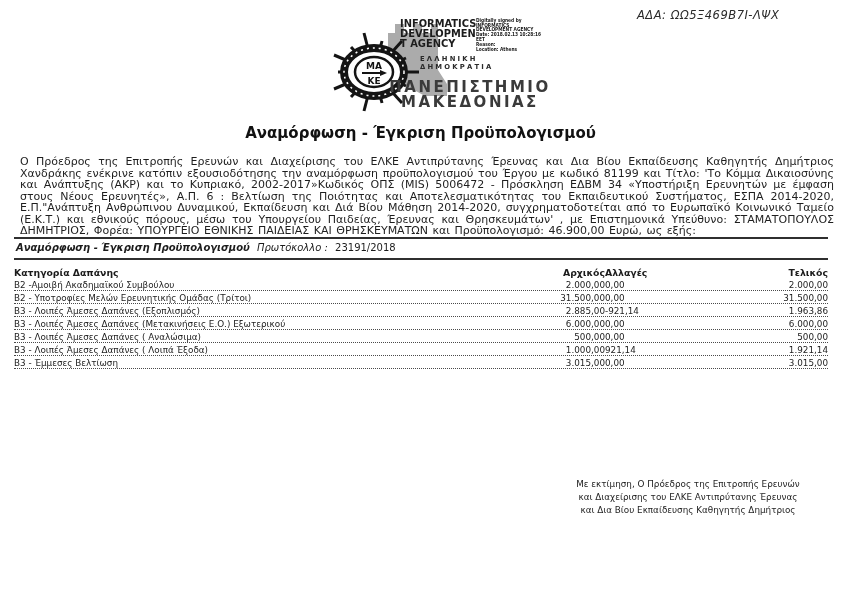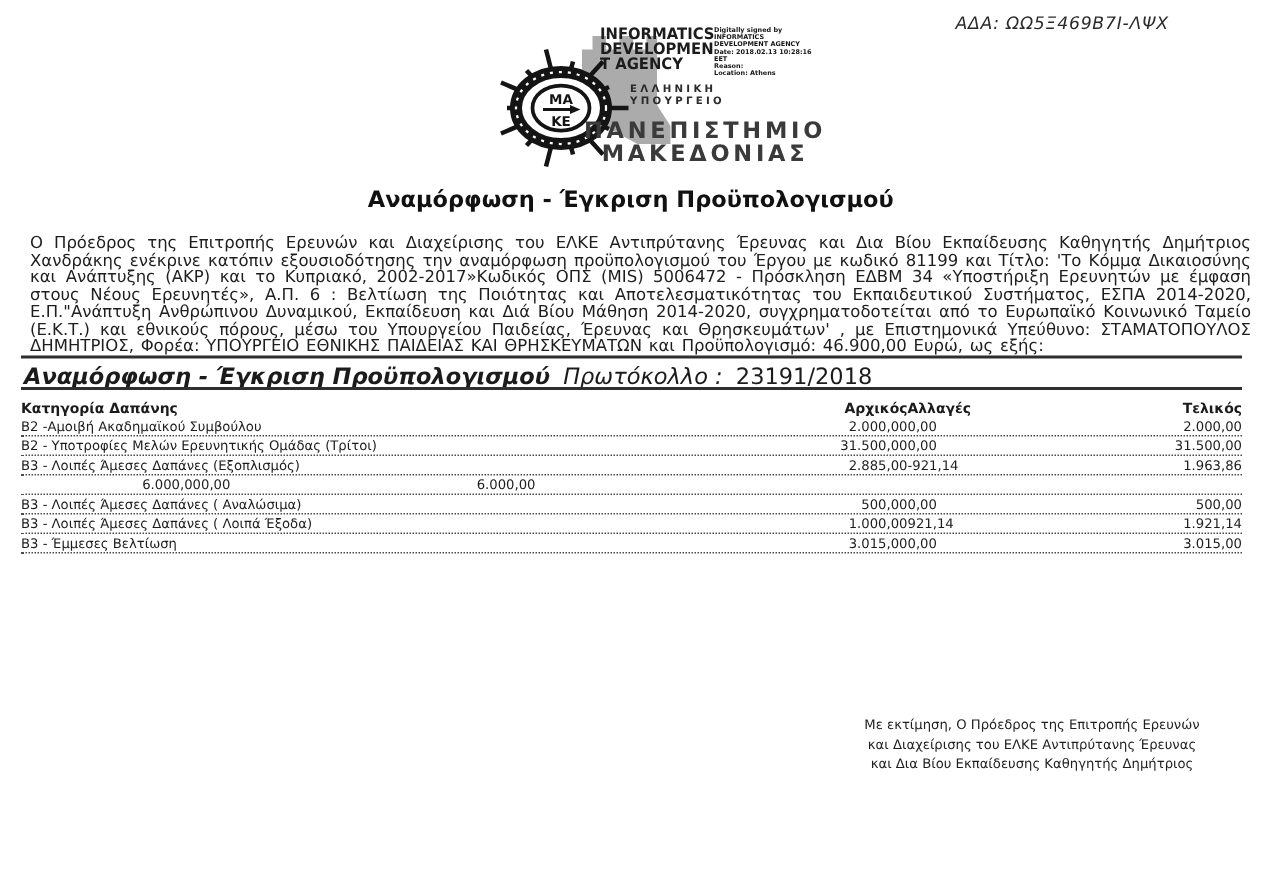--- a/index.html
+++ b/index.html
@@ -24,21 +24,21 @@
   .title { position:absolute; left:0; top:124px; width:841px; text-align:center;
            font-size:15px; font-weight:bold; color:#111; }
 
   .intro { position:absolute; left:20px; top:156px; width:814px; font-size:11px; line-height:11.5px;
            text-align:justify; color:#1e1e1e; word-spacing:1px; }
 
   .rule { position:absolute; left:14px; width:814px; border-top:2px solid #2f2f2f; }
   .rule-1 { top:237px; }
   .rule-2 { top:258px; }
 
-  .protocol-line { position:absolute; left:16px; top:242px; font-size:15px; color:#1b1b1b; }
+  .protocol-line { position:absolute; left:16px; top:242px; font-size:10px; color:#1b1b1b; }
   .protocol-line .p-bold { font-weight:bold; font-style:italic; }
   .protocol-line .p-italic { font-style:italic; margin-left:4px; }
   .protocol-line .p-value { margin-left:4px; }
 
   
   .btable { position:absolute; left:14px; top:263px; width:814px; font-size:8.8px; }
   .trow { display:flex; align-items:flex-end; }
   .thead-row { font-weight:bold; font-size:9.3px; height:15px; }
   .data-row { height:13px; border-bottom:1px dotted #4a4a4a; color:#1c1c1c; }
   .c-cat { flex:1 1 auto; white-space:nowrap; overflow:hidden;margin-top:48px; }
@@ -99,21 +99,21 @@
         <div>INFORMATICS</div>
         <div>DEVELOPMENT AGENCY</div>
         <div>Date: 2018.02.13 10:28:16</div>
         <div>EET</div>
         <div>Reason:</div>
         <div>Location: Athens</div>
       </div>
 
     <div class="republic">
       <div>ΕΛΛΗΝΙΚΗ</div>
-      <div>ΥΠΟΥΡΓΕΙΟ</div>
+      <div>ΔΗΜΟΚΡΑΤΙΑ</div>
     </div>
 
     <div class="university">
       <div>ΠΑΝΕΠΙΣΤΗΜΙΟ</div>
       <div>ΜΑΚΕΔΟΝΙΑΣ</div>
     </div>
   </div>
 
   <div class="title">Αναμόρφωση - Έγκριση Προϋπολογισμού</div>
 
@@ -149,20 +149,21 @@
           <div class="c-num2">0,00</div>
           <div class="c-num3">31.500,00</div>
         </div>
         <div class="trow data-row">
           <div class="c-cat">B3 - Λοιπές Άμεσες Δαπάνες  (Εξοπλισμός)</div>
           <div class="c-num">2.885,00</div>
           <div class="c-num2">-921,14</div>
           <div class="c-num3">1.963,86</div>
         </div>
         <div class="trow data-row">
+          <div class="c-cat">B3 - Λοιπές Άμεσες Δαπάνες (Μετακινήσεις Ε.Ο.) Εξωτερικού</div>
           <div class="c-num">6.000,00</div>
           <div class="c-num2">0,00</div>
           <div class="c-num3">6.000,00</div>
         </div>
         <div class="trow data-row">
           <div class="c-cat">B3 - Λοιπές Άμεσες Δαπάνες ( Αναλώσιμα)</div>
           <div class="c-num">500,00</div>
           <div class="c-num2">0,00</div>
           <div class="c-num3">500,00</div>
         </div>

